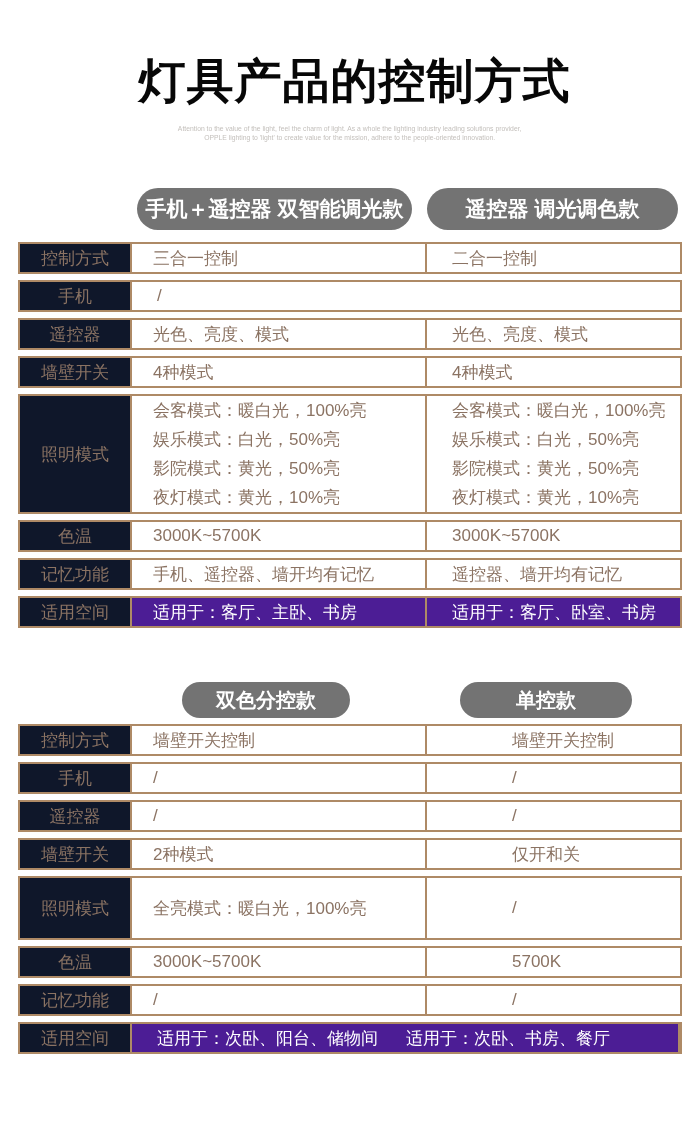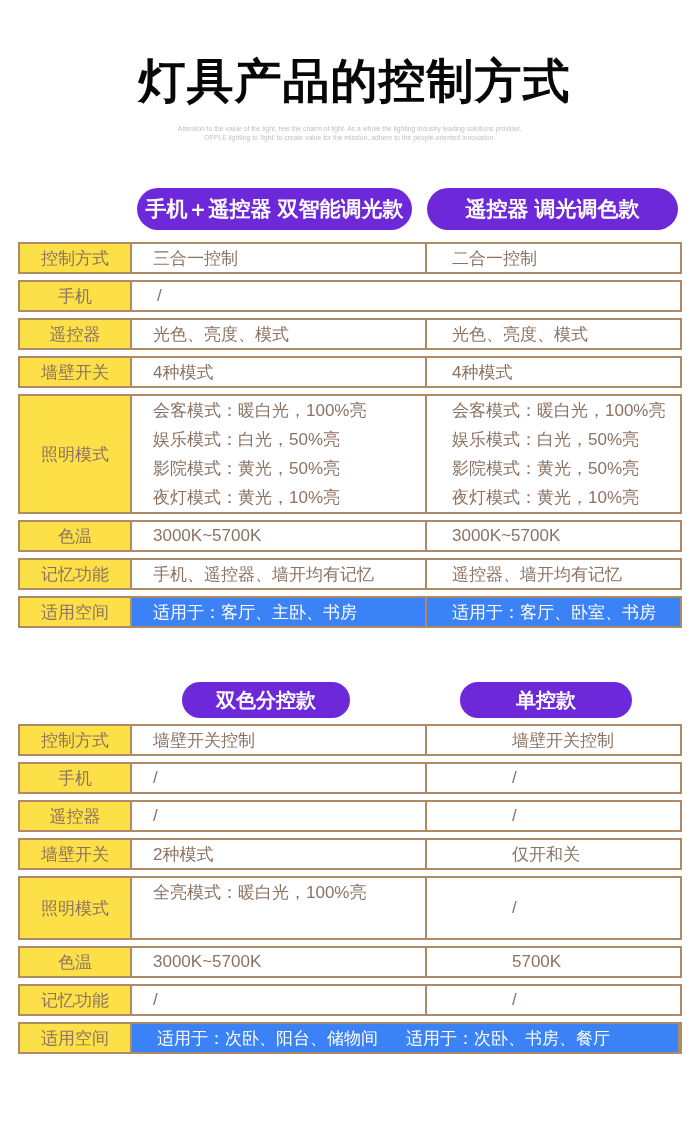--- a/index.html
+++ b/index.html
@@ -25,21 +25,21 @@
     font-size:10px; line-height:14px;
     transform:scale(0.68); transform-origin:50% 0;
     white-space:nowrap;
   }
   .pills { position:absolute; left:18px; width:664px; }
   .pills1 { top:188px; height:42px; }
   .pills2 { top:682px; height:36px; }
   .pill {
     position:absolute; top:0; bottom:0;
     border-radius:999px;
-    background:#6d28d9; color:#ffffff;
+    background:#737373; color:#ffffff;
     display:flex; align-items:center; justify-content:center;
     font-weight:700;
   }
   .pills1 .pill { font-size:21px; }
   .pills2 .pill { font-size:20px; }
   .p1 { left:119px; width:275px; }
   .p2 { left:409px; width:251px; }
   .p3 { left:164px; width:168px; }
   .p4 { left:442px; width:172px; }
 
@@ -57,33 +57,33 @@
   .row.tall2 { height:64px; }
   .cell {
     box-sizing:border-box;
     display:flex; align-items:center;
     font-size:17px; color:#8b7363;
     overflow:hidden; white-space:nowrap;
   }
   .head {
     width:112px; flex:none;
     justify-content:center;
-    background:#fde047;
+    background:#0f172a;
     border-right:2px solid #ae8a66;
   }
   .v1 {
     width:295px; flex:none;
     padding-left:21px;
     border-right:2px solid #ae8a66;
   }
   .v2 { flex:1; padding-left:25px; }
   .table2 .v2 { padding-left:85px; }
-  .cell.red { background:#3b82f6; color:#ffffff; }
+  .cell.red { background:#4c1d95; color:#ffffff; }
   .table2 .v2.red { padding-left:25px; }
-  .multi { flex-direction:column; align-items:flex-start; }
+  .multi { flex-direction:column; justify-content:center; align-items:flex-start; }
   .multi .line { line-height:29px; }
 </style>
 </head>
 <body>
 
 <div class="page">
 
   <div class="title">灯具产品的控制方式</div>
 
   <div class="subtitle">

